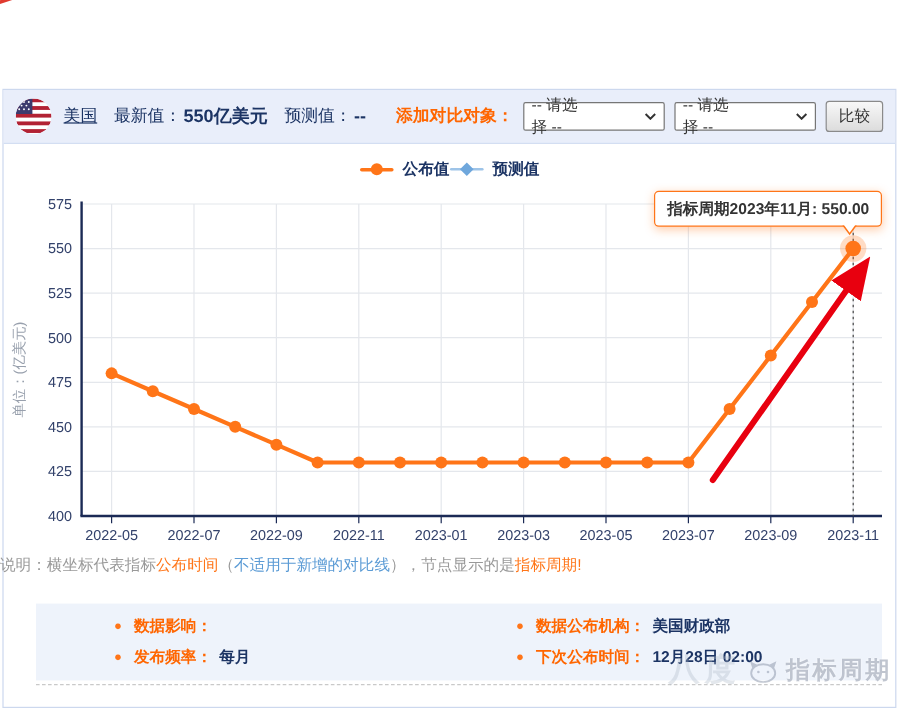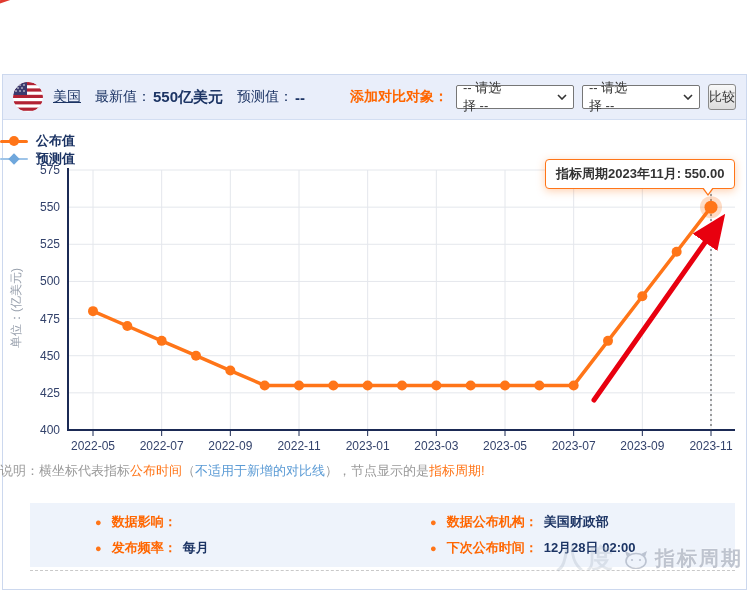--- a/index.html
+++ b/index.html
@@ -15,23 +15,23 @@
   .hdr-txt{font-size:14px;color:#1c3464;}
   .hdr-country{margin-right:14px;text-decoration:underline;}
   .hdr-label{margin-right:2px;}
   .hdr-value{font-weight:700;font-size:15px;margin-right:14px;}
   .spacer{flex:1;}
   .compare-label{color:#ff6600;font-weight:700;font-size:14px;margin-right:8px;}
   .select-box{width:118px;height:24px;background:#fff;border:1px solid #767676;border-radius:2px;
               display:flex;align-items:center;justify-content:space-between;padding:0 6px;margin-right:8px;
               font-size:13px;color:#333;cursor:pointer;box-sizing:border-box;gap:47px;}
   .chev{width:10px;height:6px;flex:0 0 auto;}
-  .btn-compare{height:26px;padding:0 0;font-size:13px;color:#333;border:1px solid #8a8a8a;border-radius:3px;
+  .btn-compare{height:26px;padding:0 10px;font-size:13px;color:#333;border:1px solid #8a8a8a;border-radius:3px;
                background:linear-gradient(#f8f8f8,#dcdcdc);cursor:pointer;}
-  .legend-row{position:absolute;left:0;top:132px;width:749px;display:flex;justify-content:center;flex-direction:column;}
+  .legend-row{position:absolute;left:0;top:132px;width:749px;display:flex;justify-content:center;}
   .legend-item{display:flex;align-items:center;gap:8px;font-size:13px;font-weight:700;color:#1c3464;cursor:pointer;}
   .lg-mark{position:relative;width:28px;height:10px;}
   .lg-line{position:absolute;left:0;top:4px;width:28px;height:3px;border-radius:2px;}
   .lg-dot{position:absolute;left:9px;top:0;width:10px;height:10px;border-radius:50%;}
   .lg-diamond{position:absolute;left:10px;top:1px;width:8px;height:8px;transform:rotate(45deg);}
   .chart-wrap{position:absolute;left:0;top:158px;width:749px;height:296px;}
   .tooltip{position:absolute;left:545px;top:159px;background:#fff;border:1px solid #ff7518;border-radius:4px;
            box-shadow:0 2px 8px rgba(255,117,24,.35);padding:5px 10px;font-size:13px;font-weight:600;color:#333;white-space:nowrap;}
   .tooltip:after{content:"";position:absolute;right:20px;bottom:-8px;border:8px solid transparent;
                  border-top-color:#ff7518;border-bottom:0;border-left-width:6px;border-right-width:6px;}

